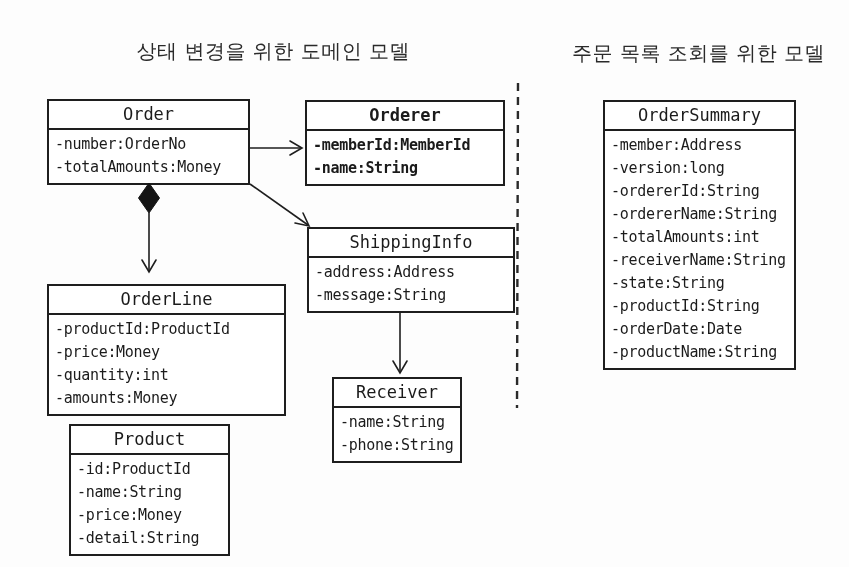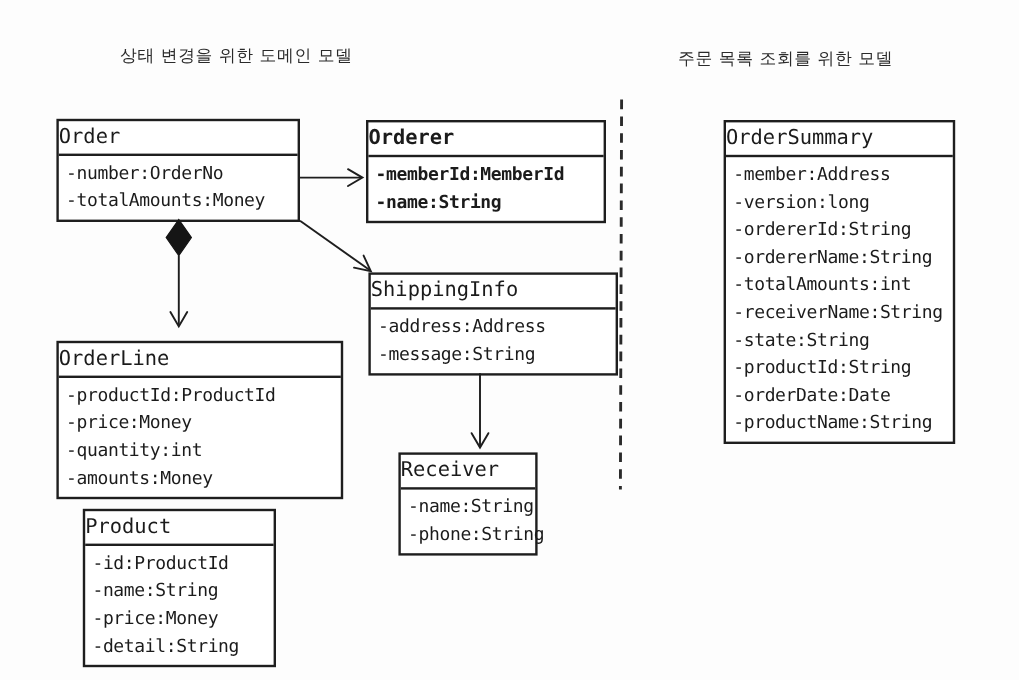--- a/index.html
+++ b/index.html
@@ -7,37 +7,38 @@
     position:relative;
     width:849px;height:567px;
     background:#fdfdfd;
     font-family:"DejaVu Sans Mono","Liberation Mono",monospace;
     color:#1b1b1b;
     overflow:hidden;
   }
   .section-title{
     position:absolute;
     font-family:"DejaVu Sans","Liberation Sans",sans-serif;
-    font-size:14px;
+    font-size:20px;
     font-weight:500;
     color:#2a2a2a;
-    text-align:left;
+    text-align:right;
     letter-spacing:0.5px;
     white-space:nowrap;
   }
   .title-left{left:100px;top:38px;width:310px;}
   .title-right{left:565px;top:40px;width:260px;}
 
   .uml-class{
     position:absolute;
     background:#ffffff;
     border:2px solid #1e1e1e;
     box-sizing:border-box;
   }
   .uml-class .cname{
+    text-align:center;
     font-size:17px;
     line-height:27px;
     height:27px;
     border-bottom:2px solid #1e1e1e;
     white-space:nowrap;
   }
   .uml-class .attrs{
     padding:3px 4px 4px 6px;
   }
   .uml-class .attr{
@@ -45,21 +46,21 @@
     line-height:23px;
     white-space:nowrap;
     letter-spacing:-0.3px;
   }
 
   .box-order        {left:47px;  top:99px;  width:203px;}
   .box-orderer      {left:305px; top:100px; width:200px;font-weight:bold;}
   .box-shippinginfo {left:307px; top:227px; width:208px;}
   .box-orderline    {left:47px;  top:284px; width:239px;}
   .box-product      {left:69px;  top:424px; width:161px;}
-  .box-receiver     {left:332px; top:377px; width:116px;}
+  .box-receiver     {left:332px; top:377px; width:130px;}
   .box-ordersummary {left:603px; top:100px; width:193px;}
 
   svg.overlay{
     position:absolute;left:0;top:0;
     pointer-events:none;
   }
   .rel{stroke:#1e1e1e;stroke-width:1.6;fill:none;}
   .rel-head{stroke:#1e1e1e;stroke-width:1.6;fill:none;stroke-linecap:round;}
   .diamond{fill:#151515;stroke:#151515;}
   .divider{stroke:#2a2a2a;stroke-width:2.4;stroke-dasharray:8 6;fill:none;}

